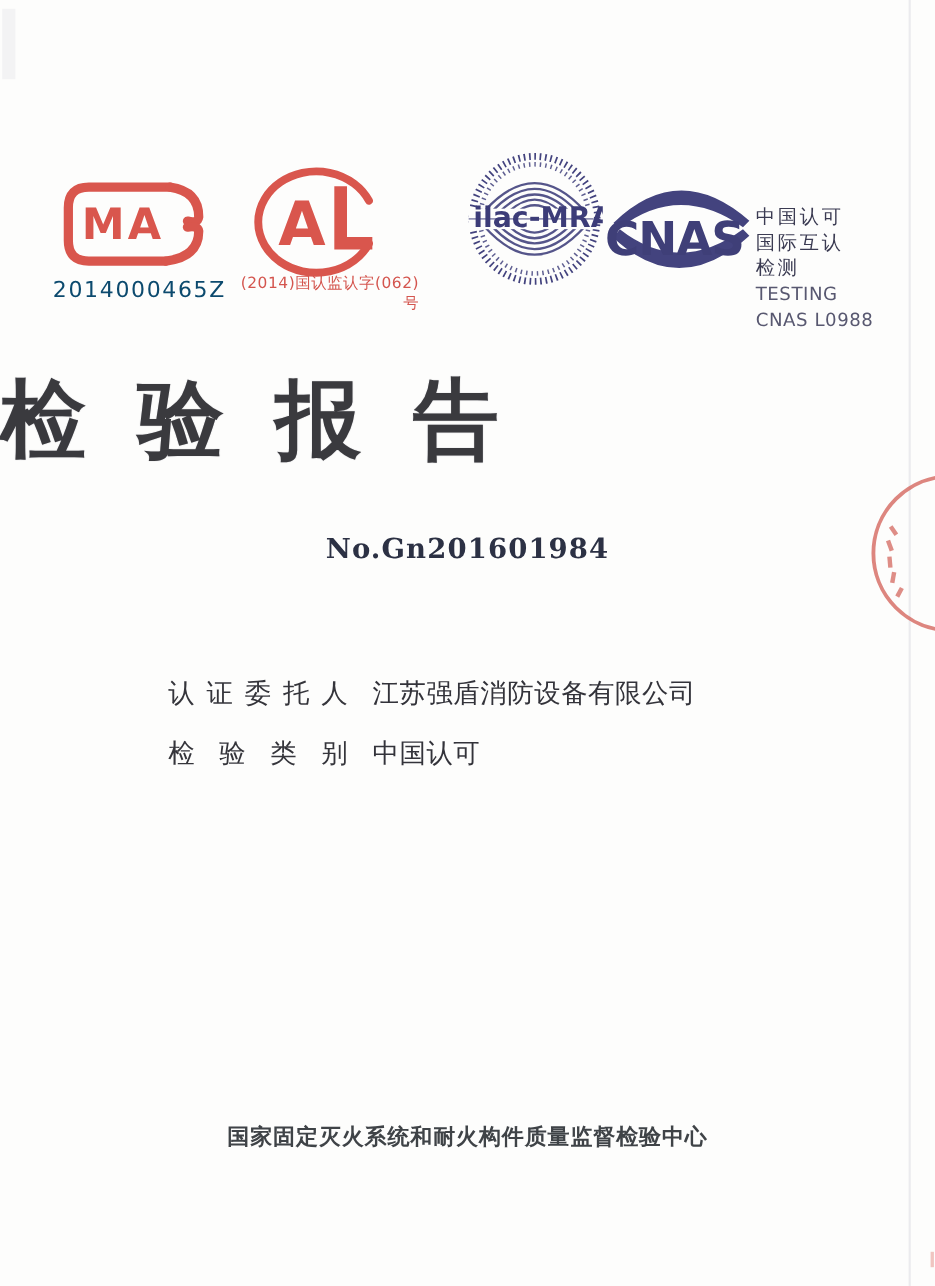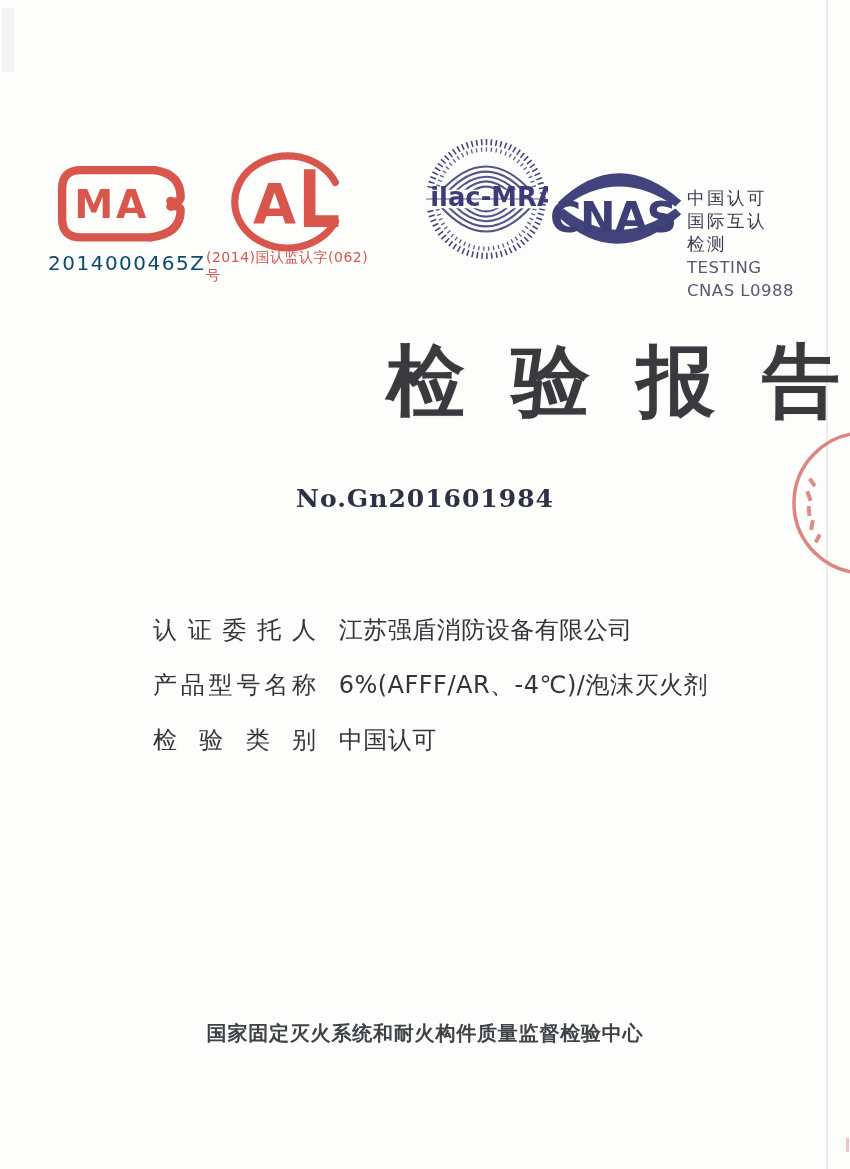--- a/index.html
+++ b/index.html
@@ -12,30 +12,30 @@
   
   .page-edge-line { position:absolute; left:826px; top:0; width:2px; height:1169px; background:#ebebee; }
   .scan-smudge-topleft { position:absolute; left:2px; top:8px; width:12px; height:64px; background:#f3f3f4; }
   .scan-mark-bottomright { position:absolute; left:846px; top:1138px; width:3px; height:14px; background:rgba(214,90,80,0.35); }
 
   
   .logo-cma { position:absolute; left:50px; top:158px; }
   .cma-cert-no { position:absolute; left:48px; top:251px; width:145px; text-align:center;
     font-size:20px; letter-spacing:1.5px; color:#0c4a6e; }
   .logo-al { position:absolute; left:230px; top:148px; }
-  .al-caption { position:absolute; left:206px; top:249px; width:175px; text-align:left;
+  .al-caption { position:absolute; left:206px; top:249px; width:175px; text-align:right;
     font-size:14px; letter-spacing:0.5px; color:#d4554e; }
   .logo-ilac { position:absolute; left:424px; top:137px; }
   .logo-cnas { position:absolute; left:548px; top:158px; }
   .accred-block { position:absolute; left:687px; top:147px; line-height:23px;margin-top:40px; }
   .accred-zh { font-size:17.5px; letter-spacing:2.5px; color:#3b3b52; }
   .accred-en { font-size:16.5px; letter-spacing:0.5px; color:#585870; }
 
   
-  .report-title { position:absolute; left:0; top:330px; width:100%; text-align:right;
+  .report-title { position:absolute; left:0; top:330px; width:100%; text-align:left;
     font-size:78px; font-weight:700; letter-spacing:10px; color:#3a3a3e;
     text-shadow:0 0 1px rgba(40,40,60,0.35); white-space:nowrap; }
 
   
   .report-no { position:absolute; left:0; top:484px; width:100%; text-align:center;
     font-family:"DejaVu Serif","Liberation Serif",serif;
     font-size:25px; font-weight:700; letter-spacing:1px; color:#2c3144; }
 
   
   .fields { position:absolute; left:153px; top:618px; }
@@ -125,24 +125,20 @@
   <div class="report-title">检 验 报 告</div>
 
   <div class="report-no">No.Gn201601984</div>
 
   <div class="fields">
     <div class="field-row">
       <span class="field-label">认 证 委 托 人</span>
       <span class="field-value">江苏强盾消防设备有限公司</span>
     </div>
     <div class="field-row">
-      <span class="field-label">产品型号名称</span>
-      <span class="field-value">6%(AFFF/AR、-4℃)/泡沫灭火剂</span>
-    </div>
-    <div class="field-row">
       <span class="field-label">检 验 类 别</span>
       <span class="field-value">中国认可</span>
     </div>
   </div>
 
   <div class="footer-org">国家固定灭火系统和耐火构件质量监督检验中心</div>
 
 </div>
 
 </body></html>

